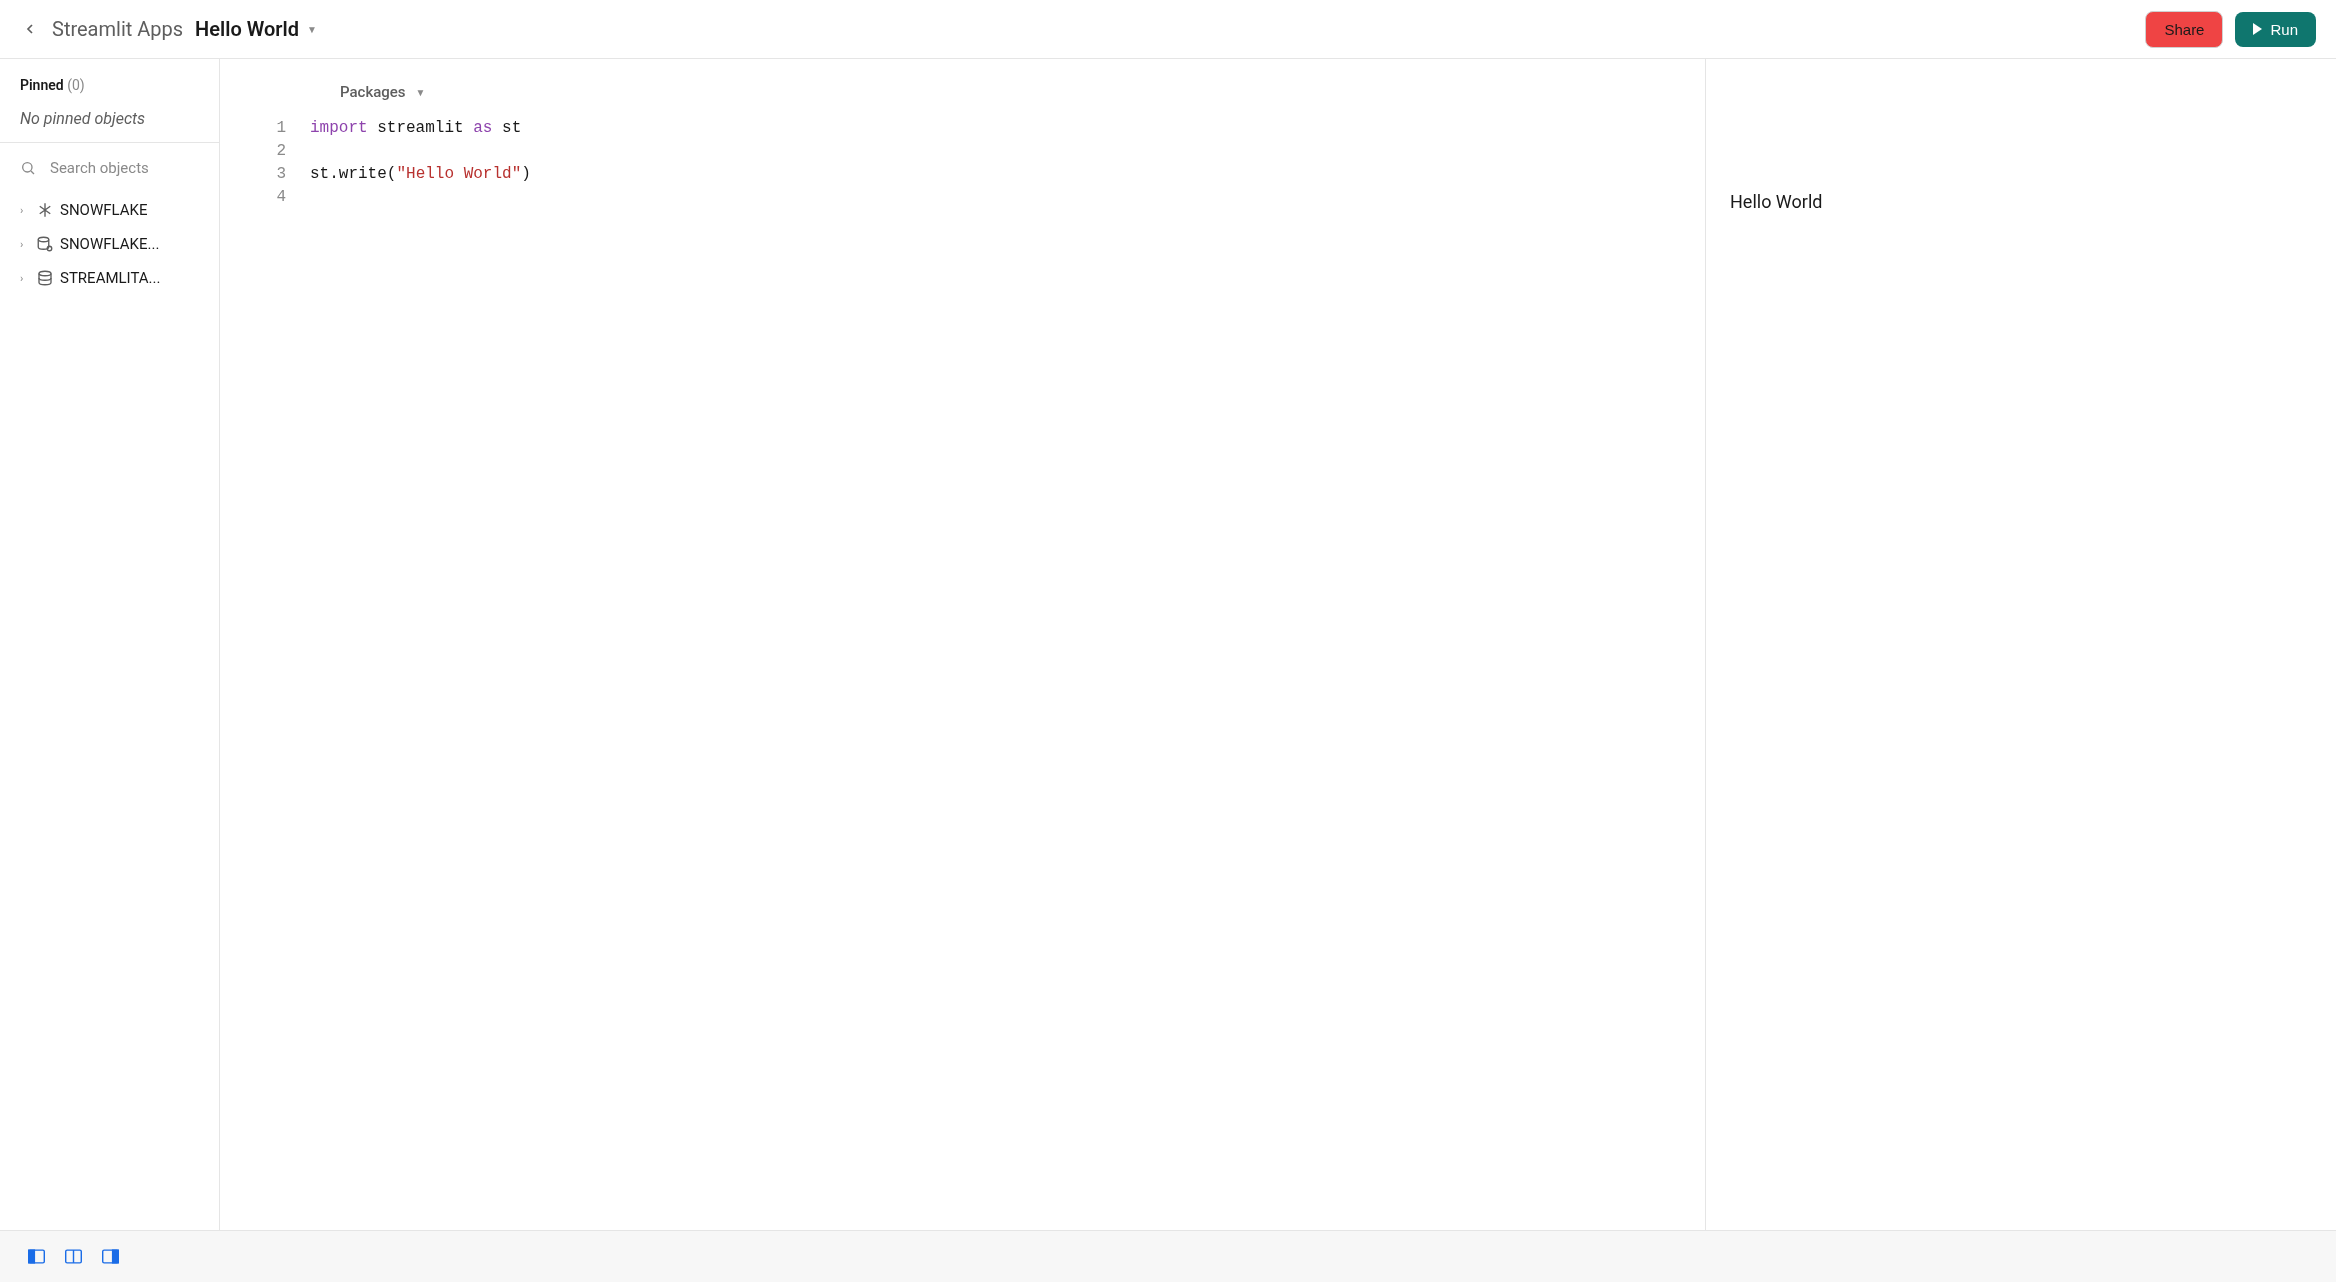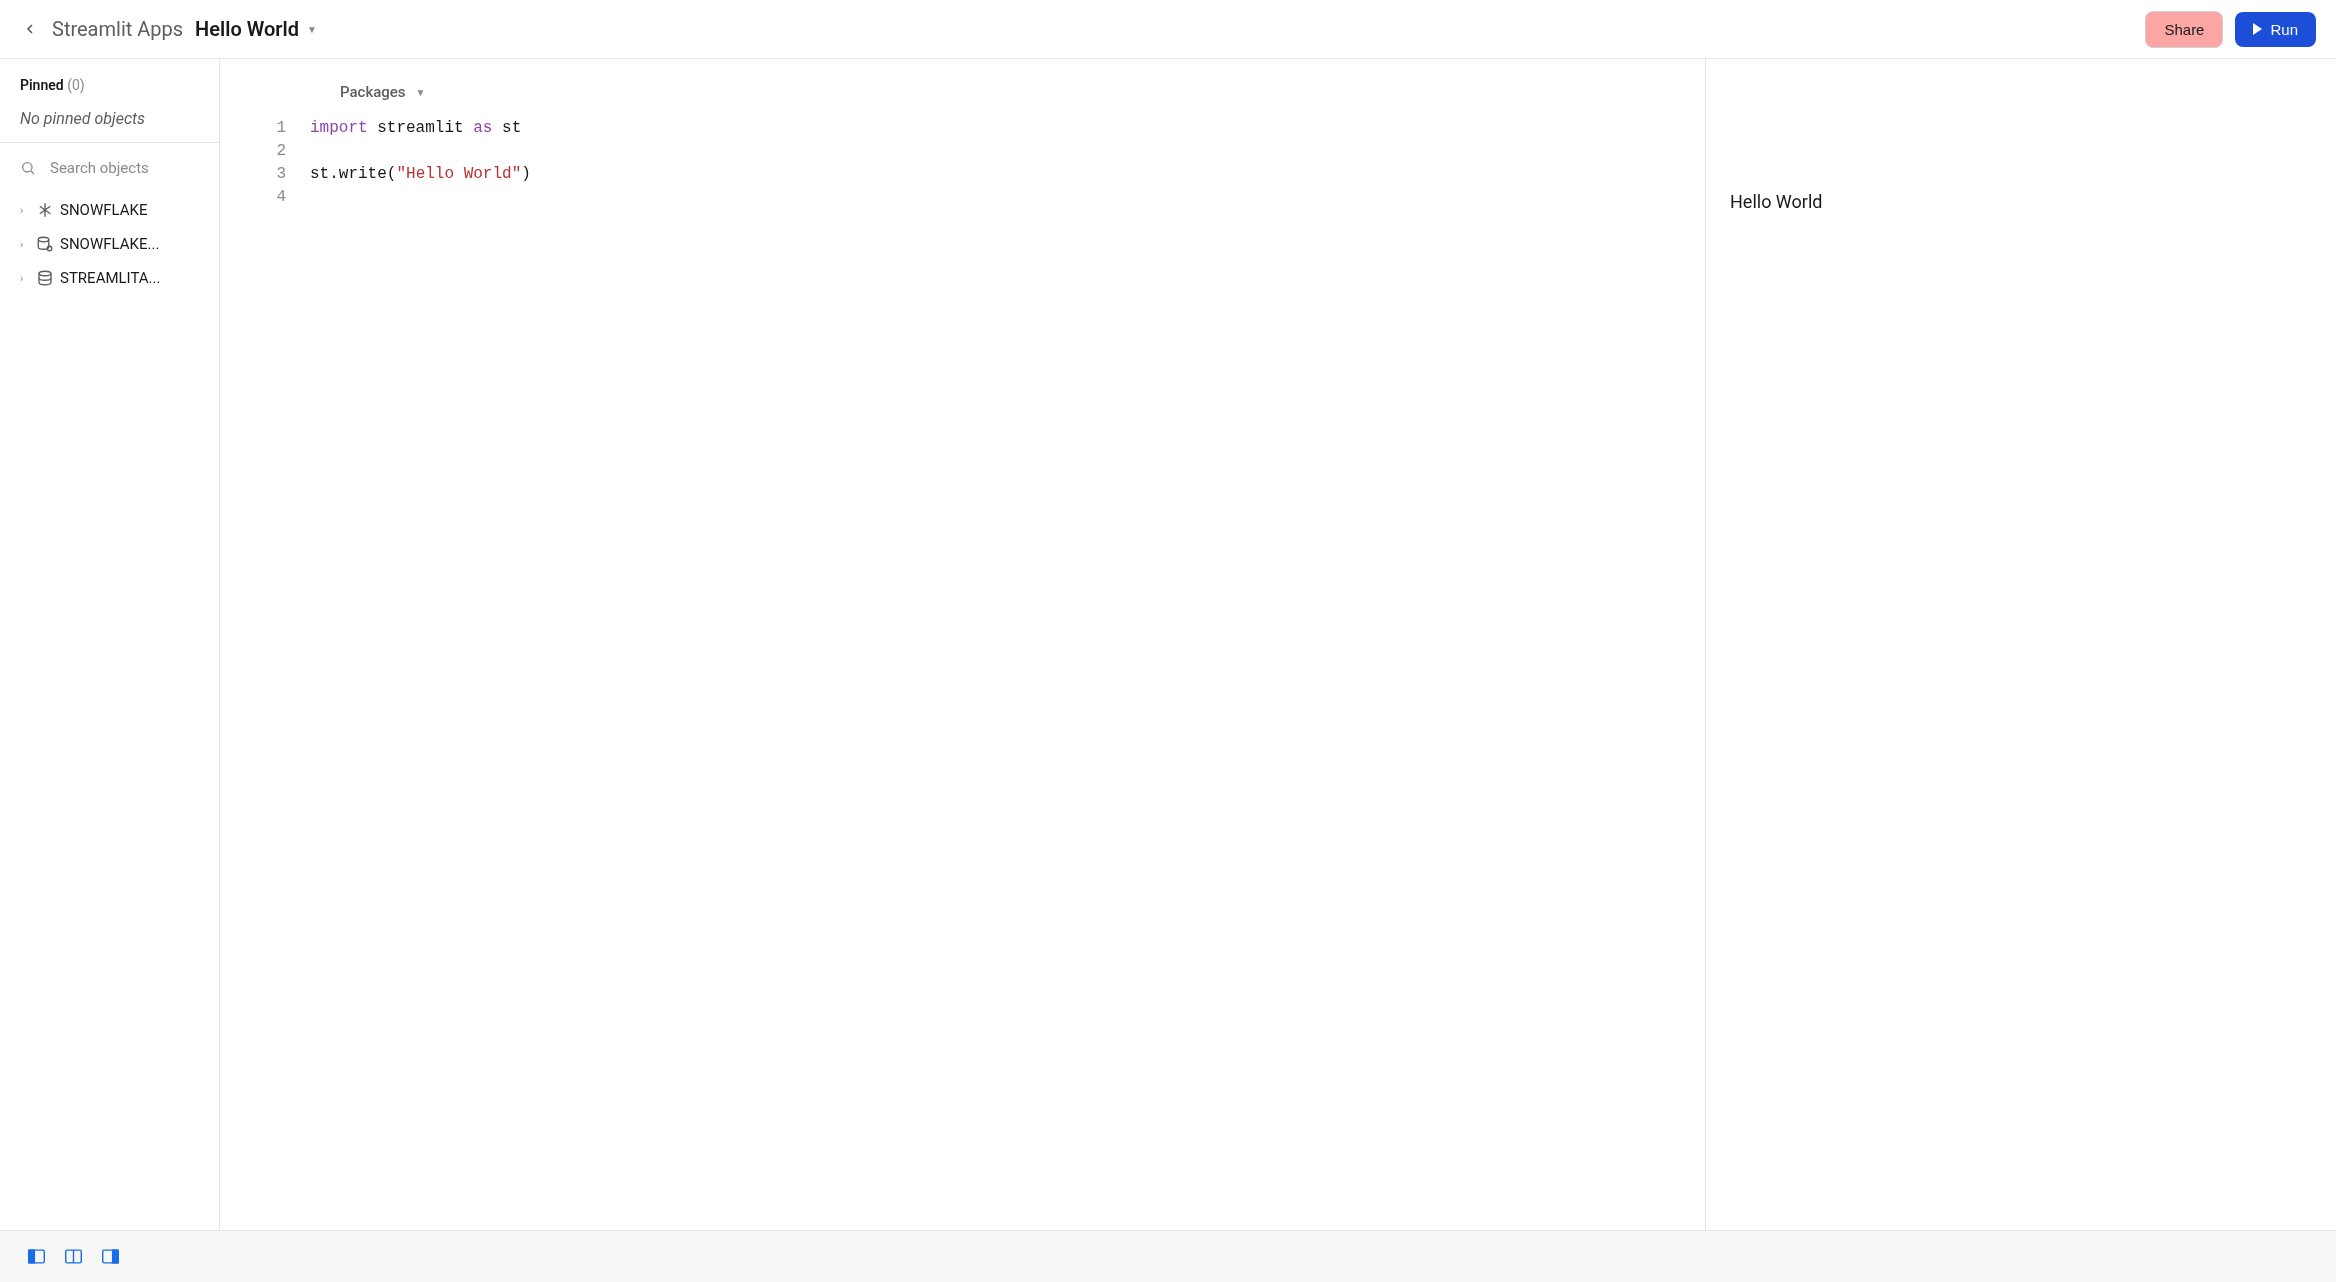--- a/index.html
+++ b/index.html
@@ -77,27 +77,27 @@
       font-weight: 500;
       padding: 9px 18px;
       cursor: pointer;
       display: flex;
       align-items: center;
       gap: 8px;
       border: none;
     }
     
     .btn-secondary {
-      background: #fca5a5;
+      background: #ef4444;
       color: #1a1a1a;
       border: 1px solid #d0d0d0;
     }
     
     .btn-primary {
-      background: #1d4ed8;
+      background: #0f766e;
       color: #fff;
     }
     
     .play-icon {
       width: 0;
       height: 0;
       border-left: 9px solid #fff;
       border-top: 6px solid transparent;
       border-bottom: 6px solid transparent;
     }

